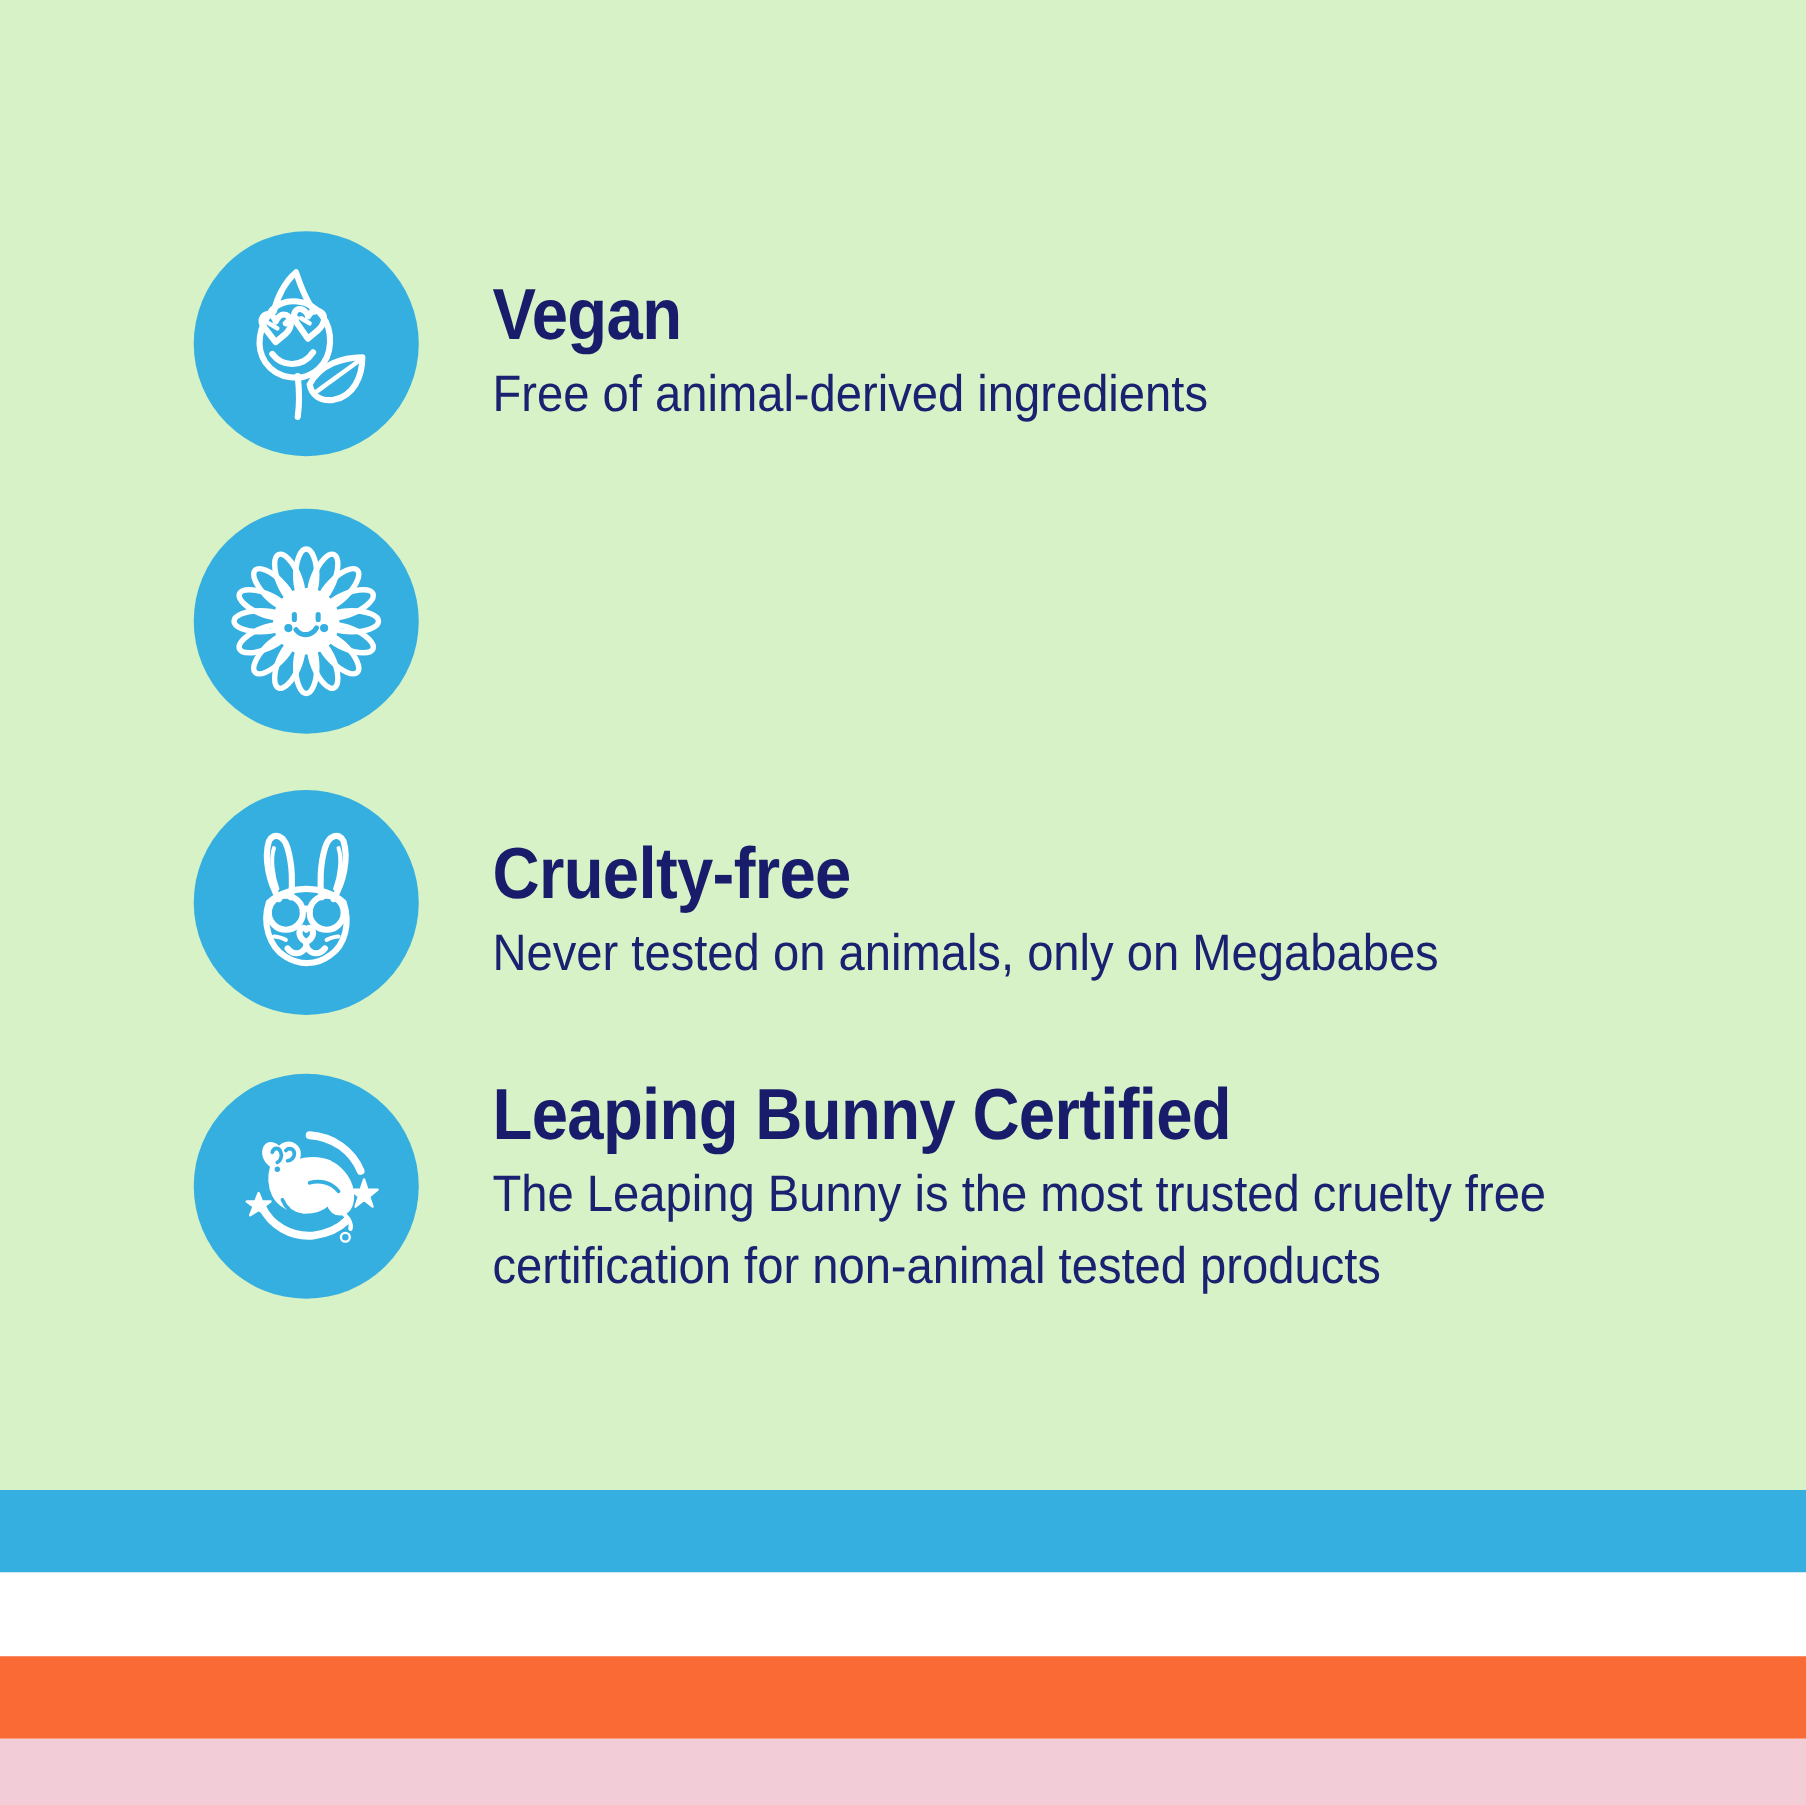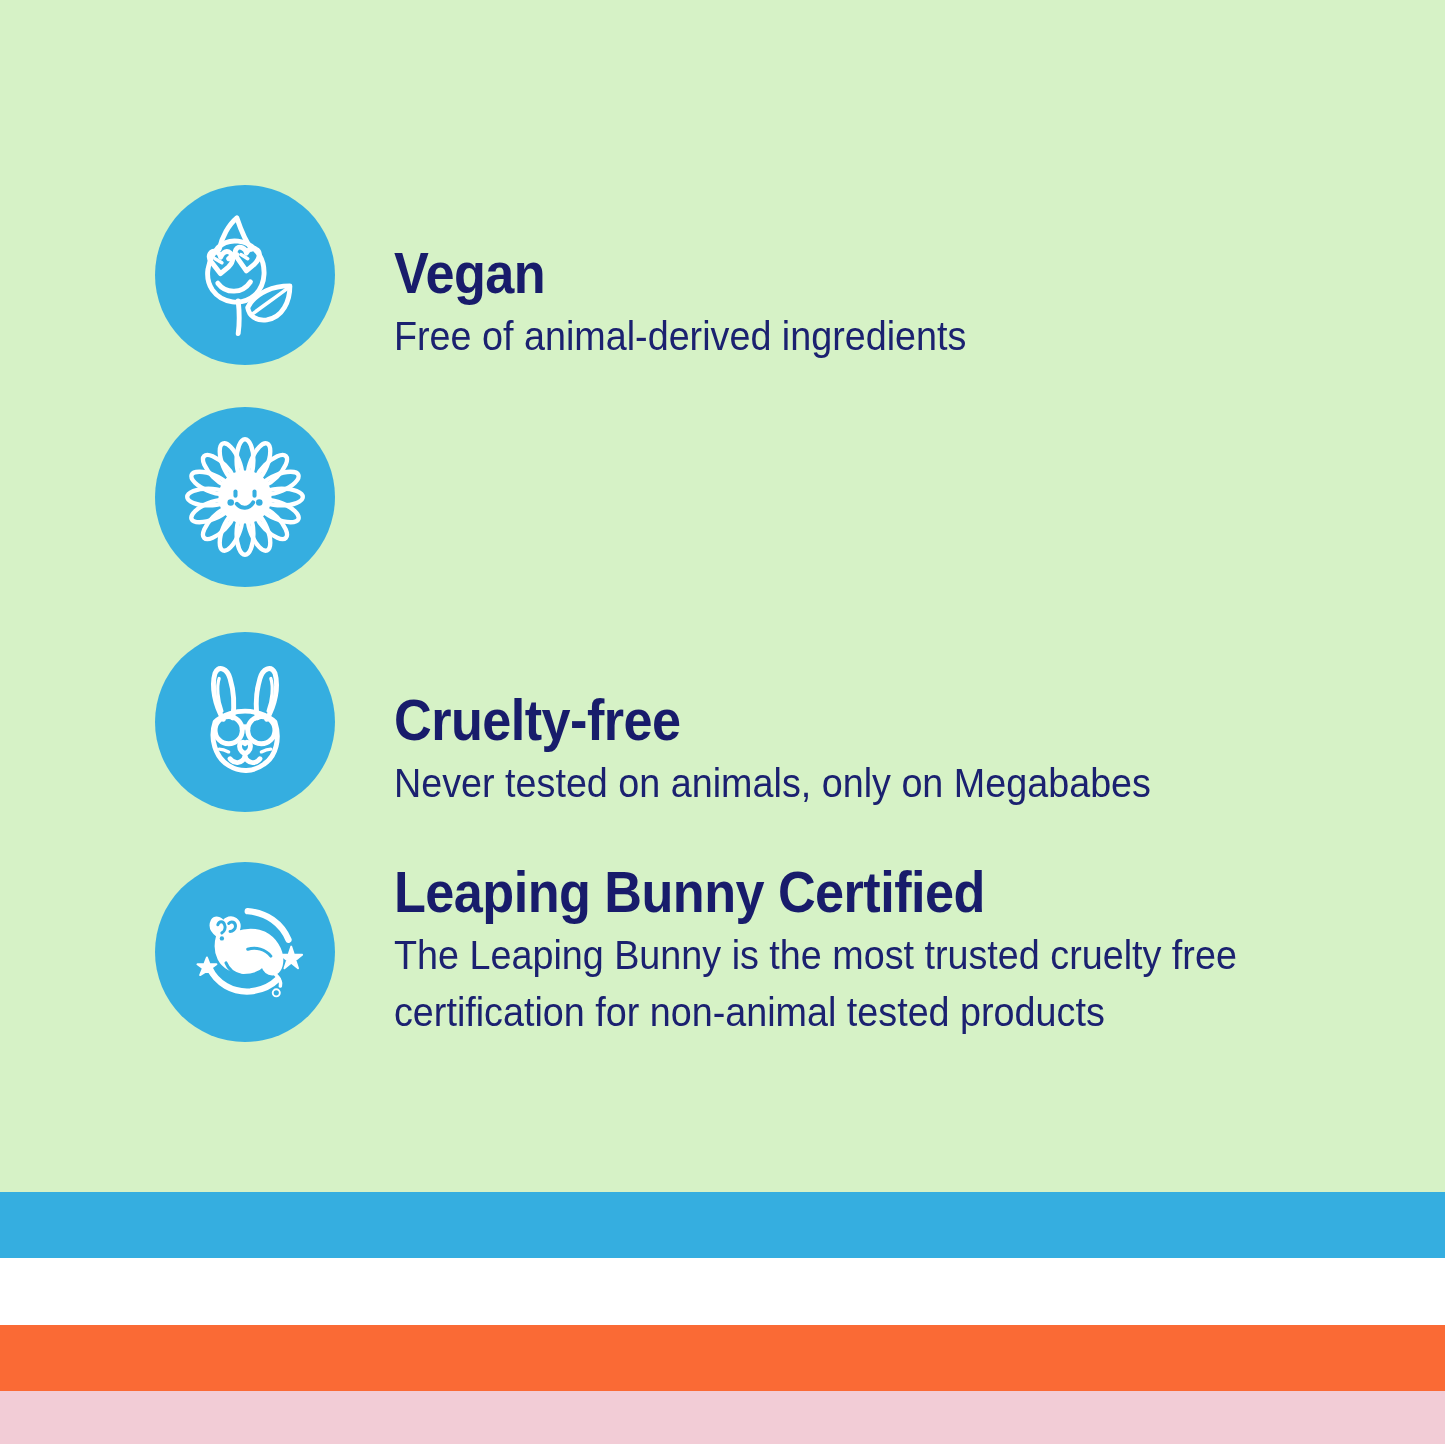--- a/index.html
+++ b/index.html
@@ -33,21 +33,21 @@
     left: 0;
     top: 0;
     width: 1445px;
     height: 1192px;
   }
   .feature-row {
     position: absolute;
     left: 155px;
     width: 1260px;
     display: flex;
-    align-items: flex-end;
+    align-items: center;
   }
   .row-0 { top: 185px; }
   .row-1 { top: 407px; }
   .row-2 { top: 632px; }
   .row-3 { top: 857px; }
 
   .icon-badge {
     flex: 0 0 auto;
     width: 180px;
     height: 180px;

